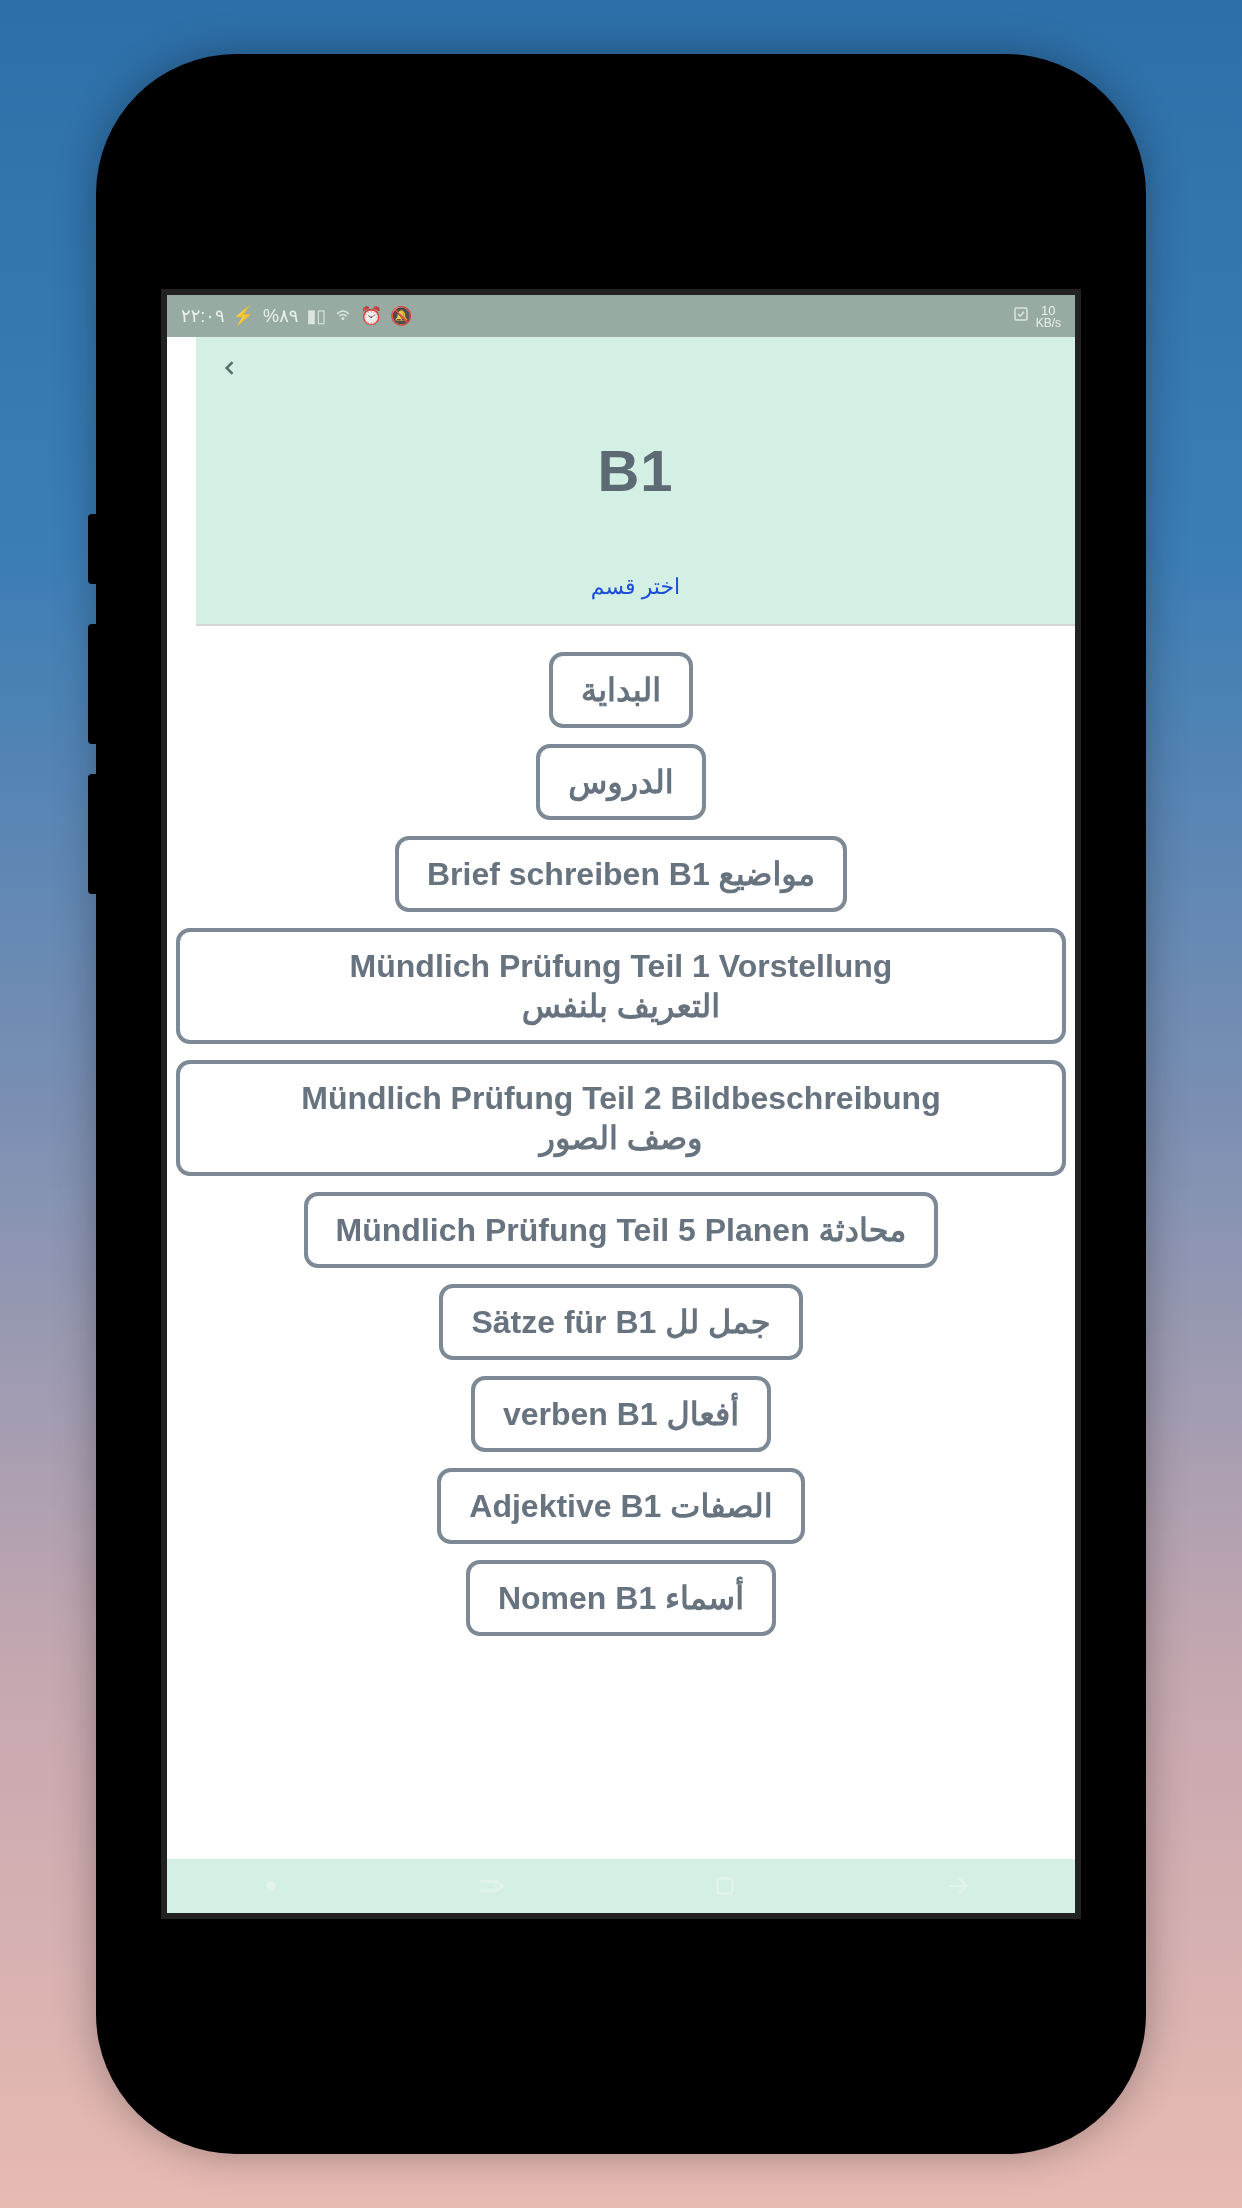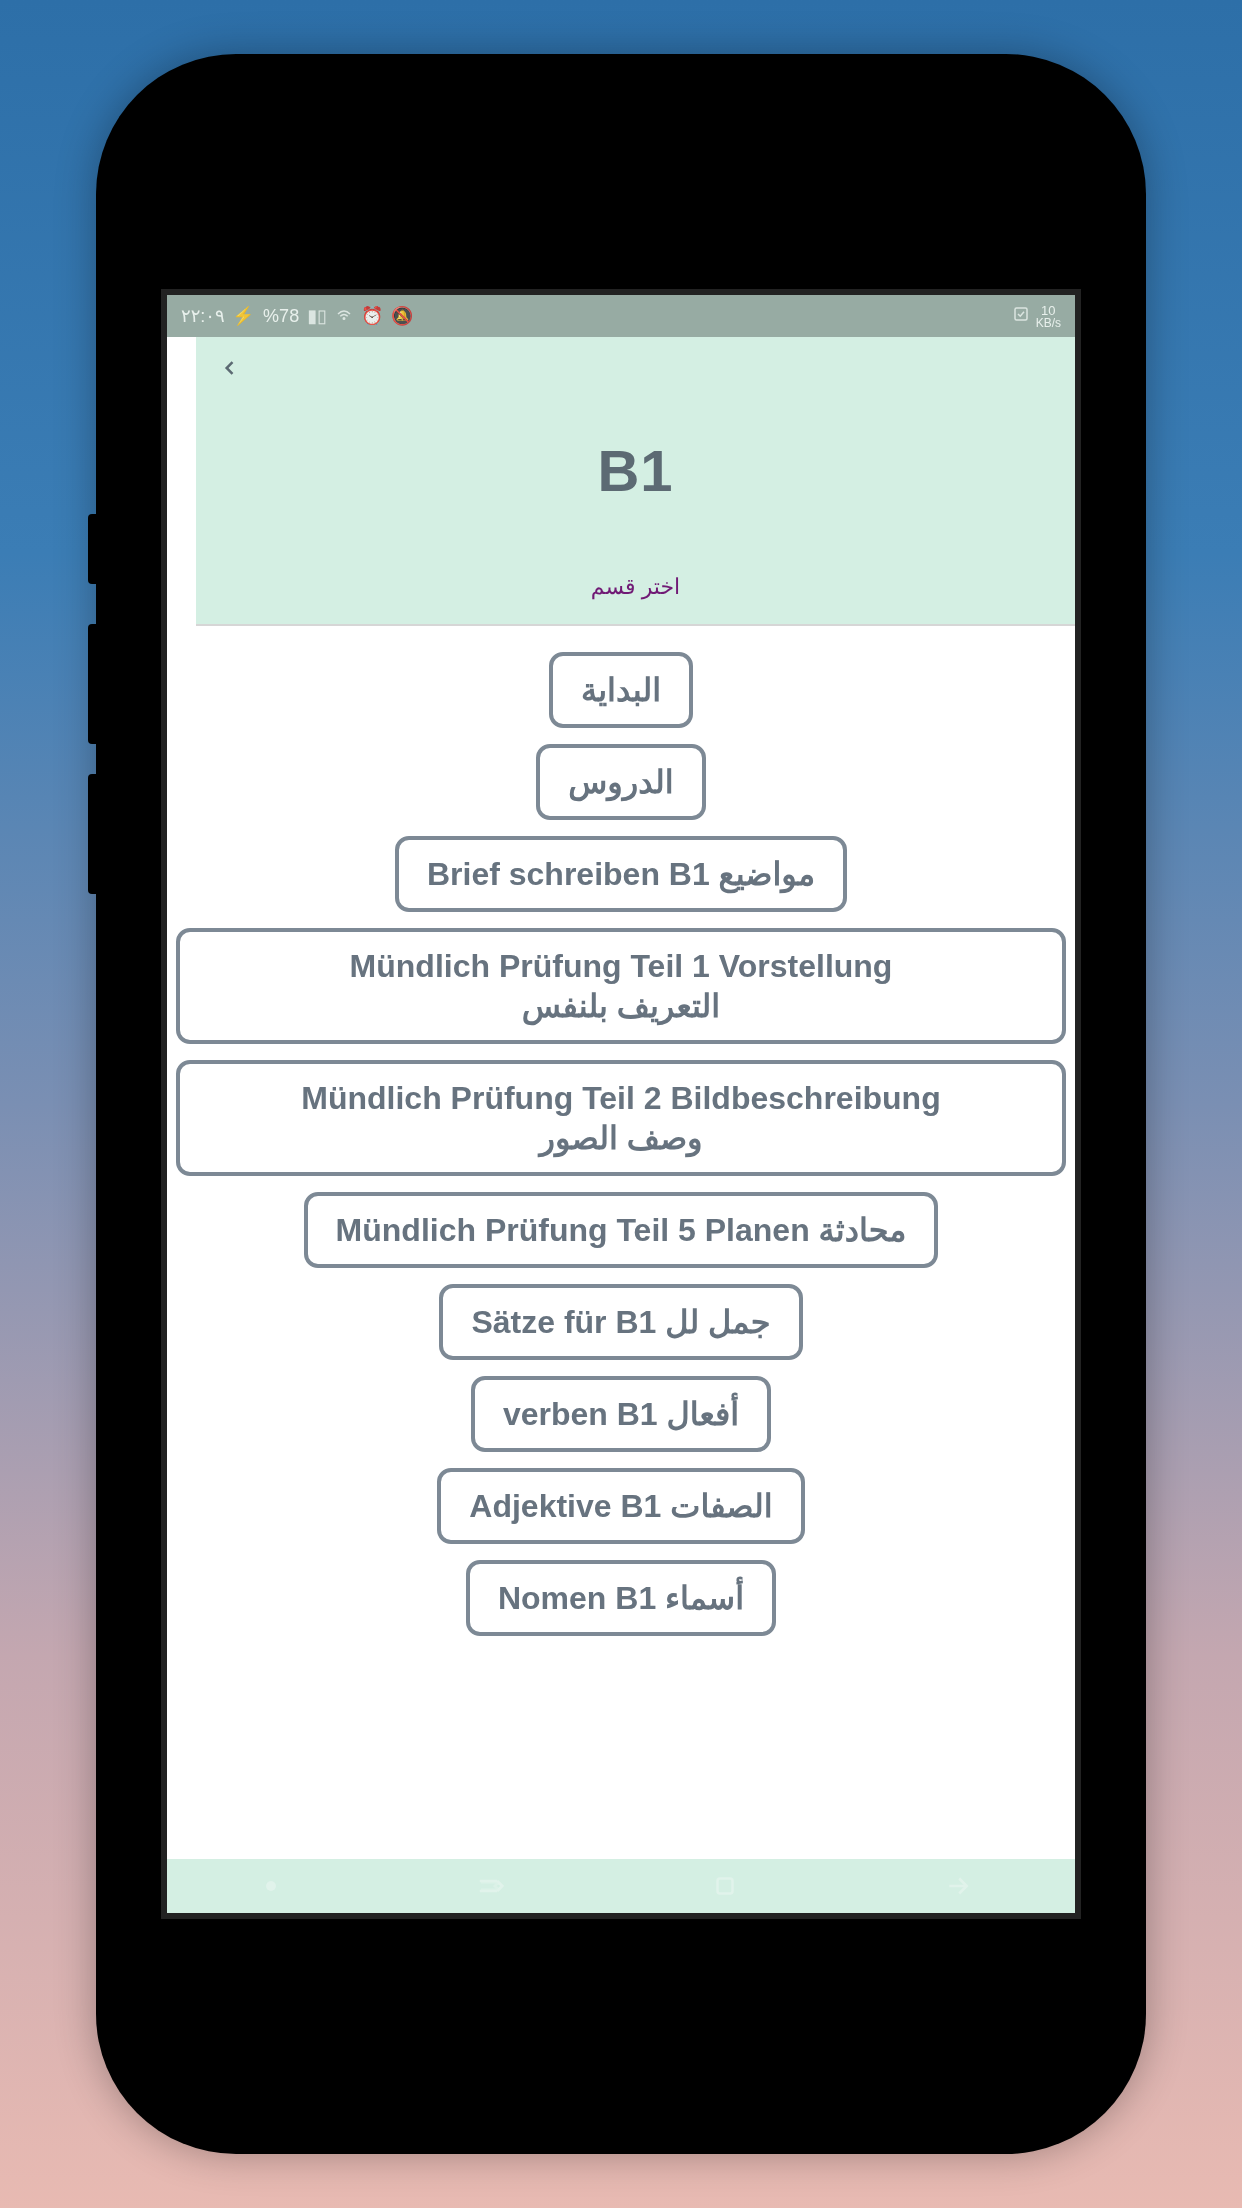--- a/index.html
+++ b/index.html
@@ -92,21 +92,21 @@
     padding-top: 38px;
   }
   .page-title {
     font-size: 58px;
     font-weight: 800;
     color: #5c6a73;
     letter-spacing: 1px;
   }
   .page-sub {
     font-size: 22px;
-    color: #701a75;
+    color: #1d4ed8;
     margin-top: 70px;
   }
   
   .content {
     flex: 1;
     background: #fff;
     padding: 26px 8px 20px 8px;
     display: flex;
     flex-direction: column;
     align-items: center;
@@ -147,21 +147,21 @@
   <div class="side-btn b1"></div>
   <div class="side-btn b2"></div>
   <div class="side-btn b3"></div>
   <div class="screen-wrap">
     <div class="screen">
 
       <div class="status-bar">
         <div class="status-left">
           <span>٢٢:٠٩</span>
           <span class="stat-icon">⚡</span>
-          <span>%78</span>
+          <span>%٨٩</span>
           <span class="stat-icon">▮▯</span>
           <span class="stat-icon">
             <svg viewBox="0 0 24 24" width="18" height="18" fill="none" stroke="#e8f0ec" stroke-width="2">
                 <path d="M4 12 Q12 4 20 12"></path>
                 <path d="M7 15 Q12 10 17 15"></path>
                 <circle cx="12" cy="18" r="1" fill="#e8f0ec"></circle>
               </svg>
           </span>
           <span class="stat-icon">⏰</span>
           <span class="stat-icon">🔕</span>

